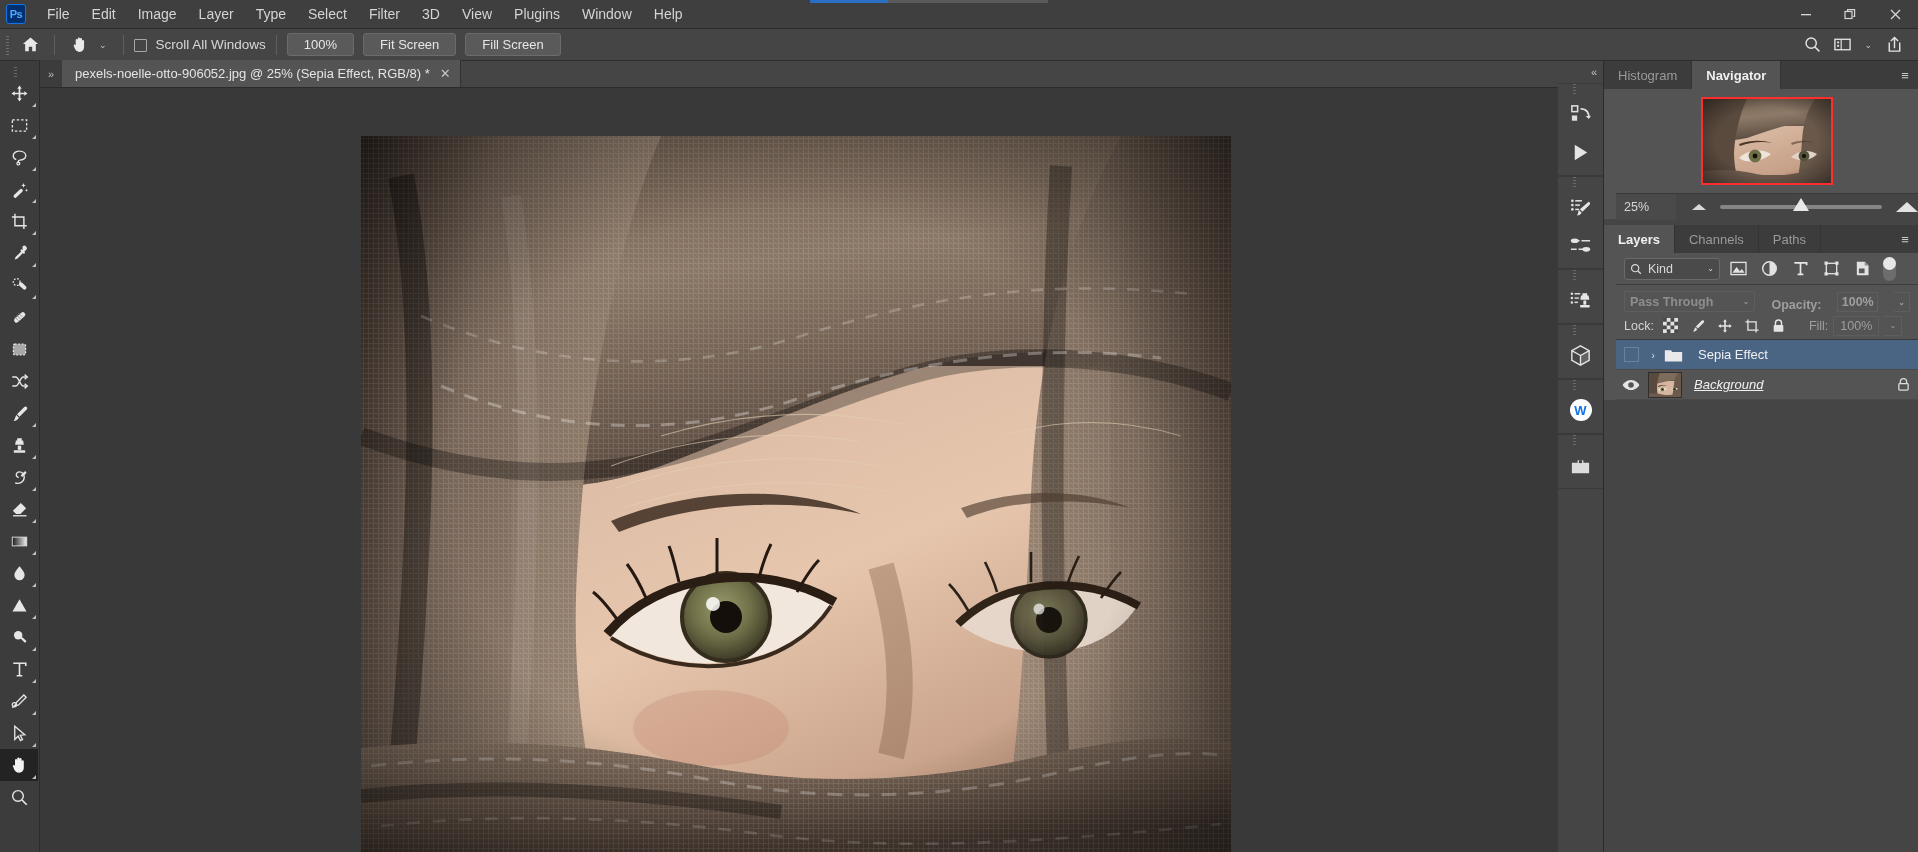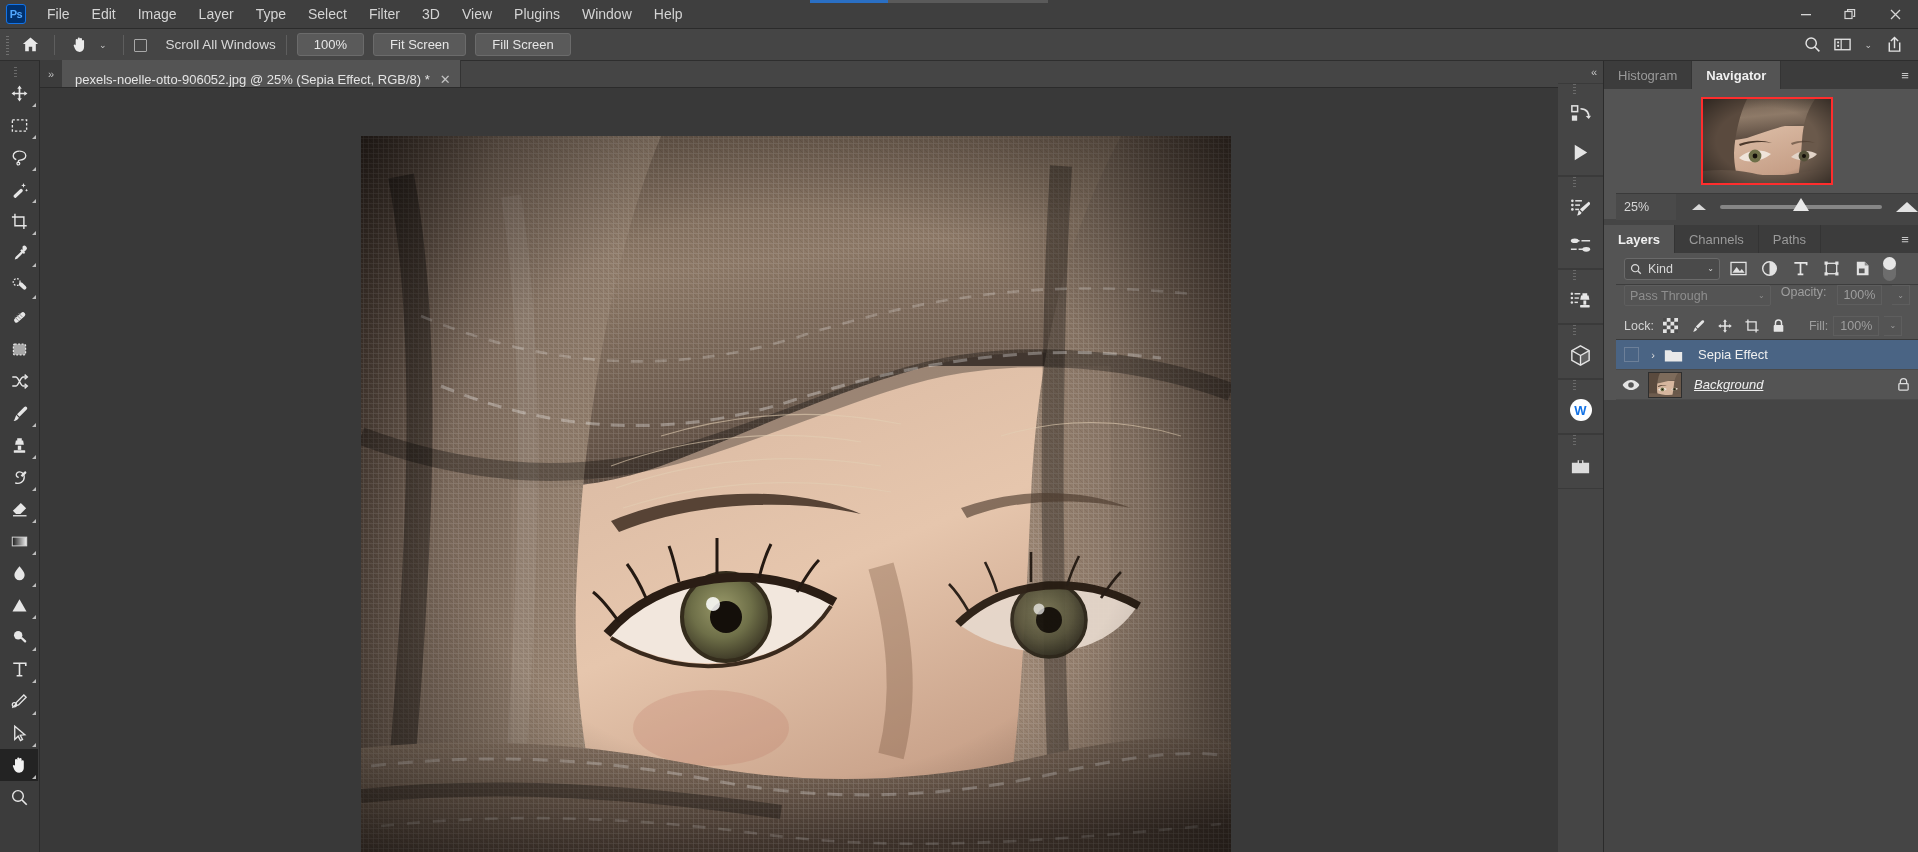--- a/index.html
+++ b/index.html
@@ -57,21 +57,21 @@
     background-image: repeating-linear-gradient(to bottom, #6f6f6f 0 1px, transparent 1px 3px);
     background-size: 3px 3px; background-position: 3px 2px;
     background-repeat: repeat-y;
   }
   .opt-sep { width: 1px; height: 20px; background: #5e5e5e; margin: 0 10px; }
   .opt-icon {
     width: 28px; height: 26px; display: flex; align-items: center;
     justify-content: center; color: #e0e0e0;
   }
   .chev { font-size: 9px; color: #c9c9c9; padding: 0 6px; }
-  .checkrow { display: flex; align-items: flex-end; gap: 19px; font-size: 13.5px; color: #d8d8d8; }
+  .checkrow { display: flex; align-items: flex-end; gap: 9px; font-size: 13.5px; color: #d8d8d8; }
   .chkbox {
     width: 13px; height: 13px; border: 1px solid #a8a8a8;
     background: #454545; border-radius: 1px;
   }
   .opt-btn {
     height: 23px; padding: 0 16px; background: #5a5a5a; border: 1px solid #6b6b6b;
     border-radius: 3px; color: #e6e6e6; font-size: 13px;
     display: flex; align-items: center; justify-content: center;
     margin-right: 9px; cursor: default;
   }
@@ -105,21 +105,21 @@
     position: absolute; left: 40px; top: 61px; width: 1518px; height: 27px;
     background: #454545; display: flex; align-items: flex-end;
     border-bottom: 1px solid #2b2b2b;
   }
   .tabstrip-grip {
     width: 22px; height: 27px; color: #bdbdbd; font-size: 11px;
     display: flex; align-items: center; justify-content: center;
     background: #3c3c3c;
   }
   .doc-tab {
-    height: 27px; background: #545454; display: flex; align-items: flex-end;
+    height: 27px; background: #545454; display: flex; align-items: center;
     padding: 0 9px 0 13px; gap: 10px; border-right: 1px solid #333;
     font-size: 13px; color: #e4e4e4; white-space: nowrap; cursor: default;
   }
   .tab-close { font-size: 13px; color: #c3c3c3; cursor: default; }
   .canvas-wrap {
     position: absolute; left: 40px; top: 88px; width: 1518px; height: 764px;
     background: #393939; overflow: hidden;
   }
   .photo {
     position: absolute; left: 321px; top: 48px; width: 870px; height: 716px;
@@ -215,22 +215,23 @@
   .toggle-pill {
     width: 13px; height: 24px; border-radius: 7px; background: #6d6d6d;
     position: relative; margin-left: 2px;
   }
   .toggle-pill::after {
     content: ""; position: absolute; left: 0; top: 0; width: 13px; height: 13px;
     border-radius: 50%; background: #e6e6e6;
   }
 
   .mode-row {
-    display: flex; align-items: flex-start; height: 27px; padding: 0 8px; gap: 10px;
+    display: flex; align-items: flex-end; height: 27px; padding: 0 8px; gap: 16px;
     background: #545454;
+    font-weight: bold;
   }
   .mode-select {
     width: 148px; height: 21px; border: 1px solid #5e5e5e; border-radius: 2px;
     display: flex; align-items: center; padding: 0 5px;
     font-size: 12.5px; color: #8e8e8e;
   }
   .mode-select .lbl { flex: 1; }
   .lbl-dim { font-size: 12.5px; color: #9e9e9e; }
   .num-box {
     width: 46px; height: 20px; border: 1px solid #5e5e5e;

